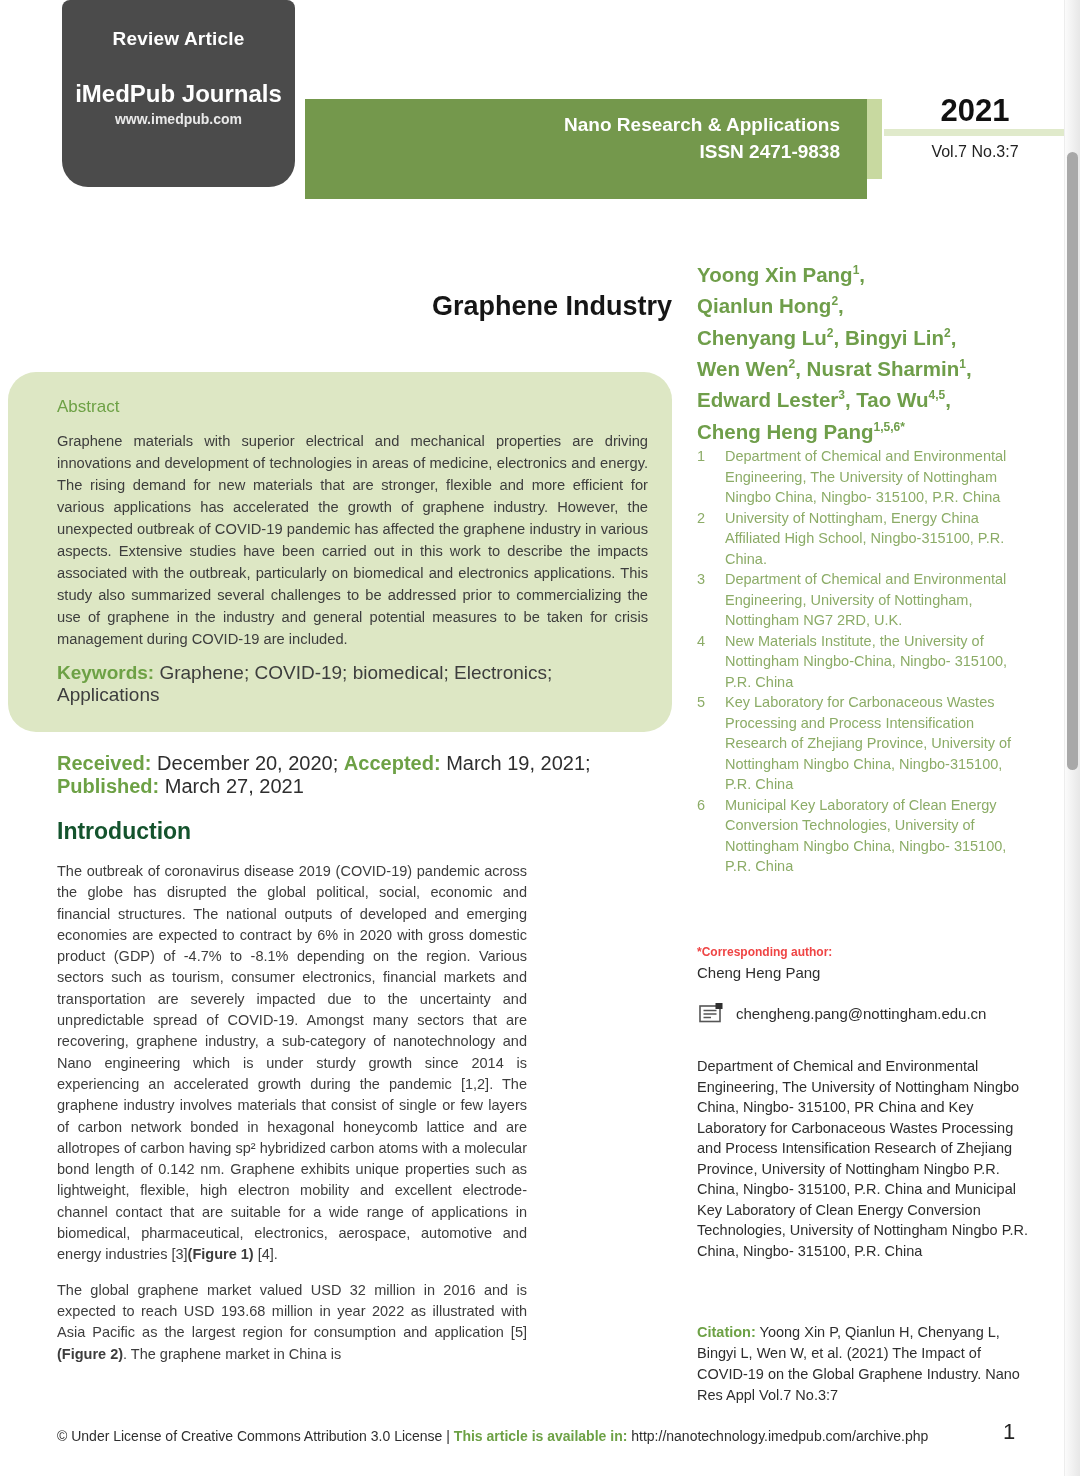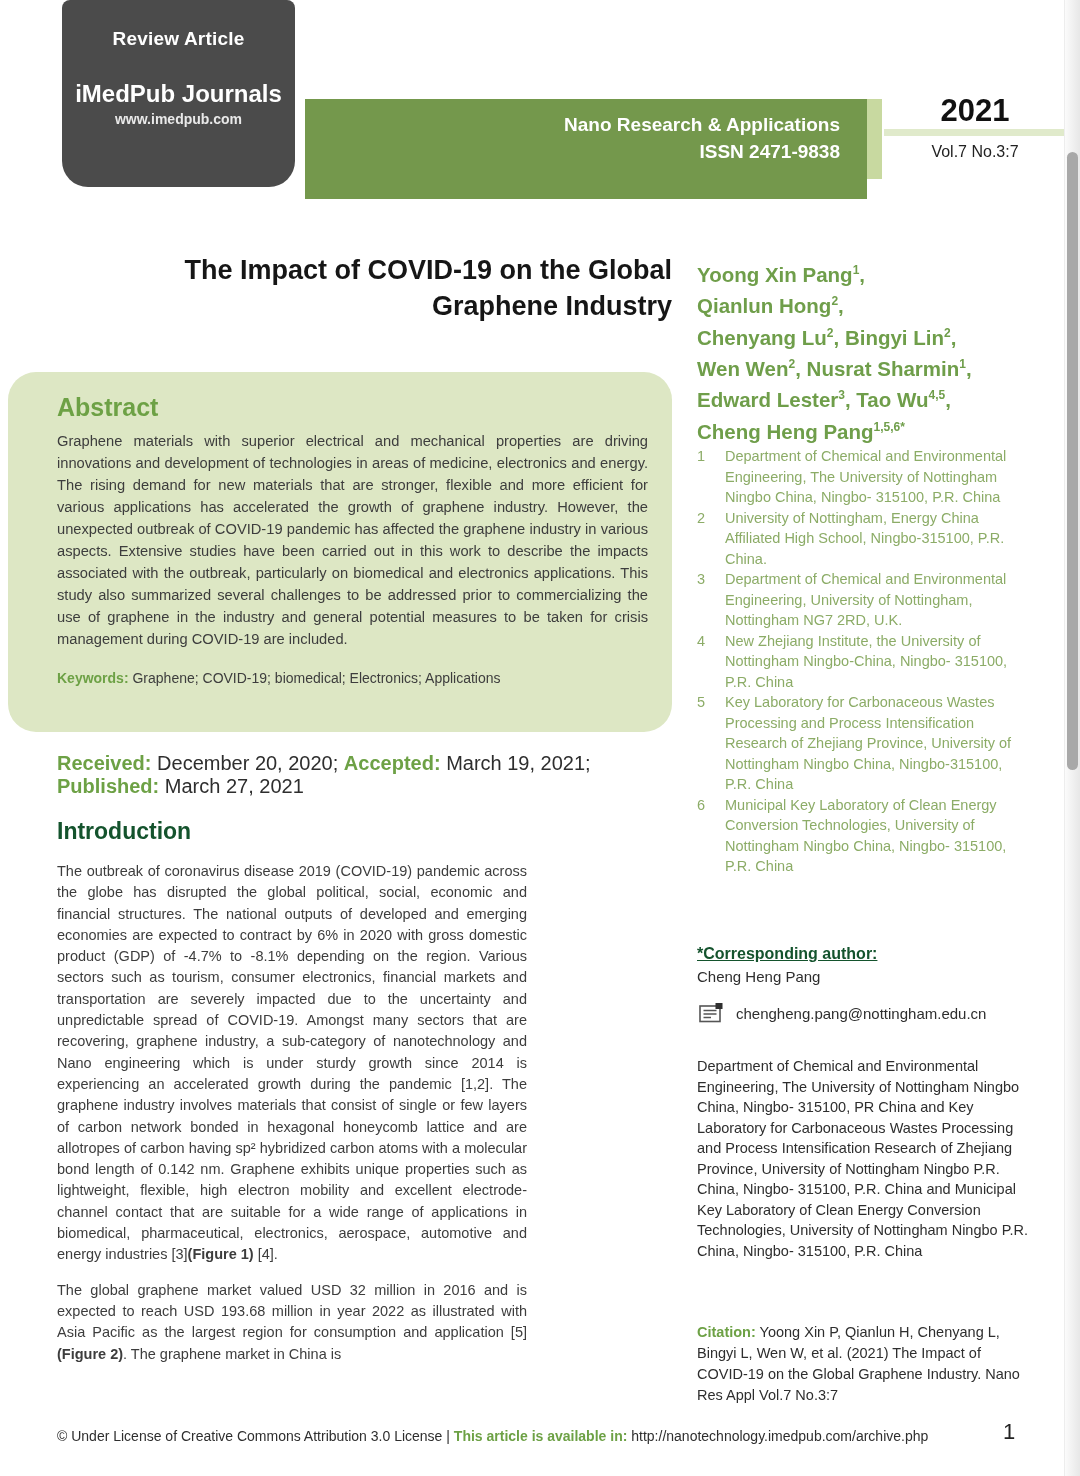--- a/index.html
+++ b/index.html
@@ -39,43 +39,43 @@
   
   .title {
     position:absolute; left:57px; top:252px; width:615px; text-align:right;
     font-size:27px; font-weight:bold; color:#161616; line-height:36px;
   }
   .abstract-box {
     position:absolute; left:8px; top:372px; width:664px; height:360px;
     background:#dde7c4; border-radius:28px; box-sizing:border-box;
     padding:20px 24px 0 49px; overflow:hidden;
   }
-  .abstract-h { color:#6da145; font-size:25px; font-weight:bold; line-height:30px; }
+  .abstract-h { color:#6da145; font-size:17px; font-weight:normal; line-height:30px; }
   .abstract-body {
     margin-top:8px; font-size:14.7px; line-height:22px; color:#3d3d3d; text-align:justify;
   }
-  .keywords { margin-top:20px; font-size:14px; color:#3d3d3d; }
+  .keywords { margin-top:12px; font-size:19px; color:#3d3d3d; }
   .green-label { color:#6da145; font-weight:bold; }
   .dates { position:absolute; left:57px; top:752px; width:630px; font-size:20px; color:#2e2e2e; }
   .intro-h { position:absolute; left:57px; top:818px; font-size:23px; font-weight:bold; color:#14532d; }
   .intro-flow { position:absolute; left:57px; top:861px; width:470px; }
   .para {
     margin:0 0 14px 0; font-size:14.5px; line-height:21.3px; color:#3d3d3d; text-align:justify;
   }
   
   .authors { position:absolute; left:697px; top:257px; width:332px;
     color:#6f9e4a; font-size:20.5px; font-weight:bold; line-height:26.5px; }
   .authors sup { font-size:12px; }
   .affiliations { position:absolute; left:697px; top:446px; width:332px;
     color:#8cac67; font-size:14.5px; line-height:20.5px; }
   .aff-item { display:flex; }
   .aff-num  { flex:none; width:28px; }
   .aff-text { flex:1; }
   .corresponding { position:absolute; left:697px; top:945px; width:332px; }
-  .corr-label { color:#14532d; font-weight:bold; font-size:16px;text-decoration:underline; }
+  .corr-label { color:#ef4444; font-weight:bold; font-size:12px; }
   .corr-name  { color:#2e2e2e; font-size:15px; margin-top:5px; }
   .email-row { position:absolute; left:699px; top:1003px; width:332px;
     display:flex; align-items:center; gap:13px; font-size:15px; color:#2e2e2e; }
   .address { position:absolute; left:697px; top:1056px; width:332px;
     font-size:14.5px; line-height:20.5px; color:#2e2e2e; }
   .citation { position:absolute; left:697px; top:1322px; width:332px;
     font-size:14.5px; line-height:21px; color:#2e2e2e; }
   
   .footer-left { position:absolute; left:57px; top:1428px; width:900px; font-size:14px; color:#2e2e2e; }
   .page-num { position:absolute; left:1003px; top:1419px; font-size:22px; color:#222222; }
@@ -100,21 +100,21 @@
   <div class="yearbox">
     <div class="year">2021</div>
     <div class="year-line"></div>
     <div class="issue">Vol.7 No.3:7</div>
   </div>
 
   <div class="scroll-track">
     <div class="scroll-thumb"></div>
   </div>
 
-  <div class="title"><span>The Impact of COVID-19 on the Global</span><br><span>Graphene Industry</span></div>
+  <div class="title"><br><span>Graphene Industry</span></div>
 
   <div class="abstract-box">
     <div class="abstract-h">Abstract</div>
     <div class="abstract-body">Graphene materials with superior electrical and mechanical properties are driving innovations and development of technologies in areas of medicine, electronics and energy. The rising demand for new materials that are stronger, flexible and more efficient for various applications has accelerated the growth of graphene industry. However, the unexpected outbreak of COVID-19 pandemic has affected the graphene industry in various aspects. Extensive studies have been carried out in this work to describe the impacts associated with the outbreak, particularly on biomedical and electronics applications. This study also summarized several challenges to be addressed prior to commercializing the use of graphene in the industry and general potential measures to be taken for crisis management during COVID-19 are included.</div>
     <div class="keywords">
       <span class="green-label">Keywords:</span>
       <span>Graphene; COVID-19; biomedical; Electronics; Applications</span>
     </div>
   </div>
 
@@ -151,21 +151,21 @@
       <div class="aff-item">
         <div class="aff-num">2</div>
         <div class="aff-text">University of Nottingham, Energy China Affiliated High School, Ningbo-315100, P.R. China.</div>
       </div>
       <div class="aff-item">
         <div class="aff-num">3</div>
         <div class="aff-text">Department of Chemical and Environmental Engineering, University of Nottingham, Nottingham NG7 2RD, U.K.</div>
       </div>
       <div class="aff-item">
         <div class="aff-num">4</div>
-        <div class="aff-text">New Zhejiang Institute, the University of Nottingham Ningbo-China, Ningbo- 315100, P.R. China</div>
+        <div class="aff-text">New Materials Institute, the University of Nottingham Ningbo-China, Ningbo- 315100, P.R. China</div>
       </div>
       <div class="aff-item">
         <div class="aff-num">5</div>
         <div class="aff-text">Key Laboratory for Carbonaceous Wastes Processing and Process Intensification Research of Zhejiang Province, University of Nottingham Ningbo China, Ningbo-315100, P.R. China</div>
       </div>
       <div class="aff-item">
         <div class="aff-num">6</div>
         <div class="aff-text">Municipal Key Laboratory of Clean Energy Conversion Technologies, University of Nottingham Ningbo China, Ningbo- 315100, P.R. China</div>
       </div>
     </div>

